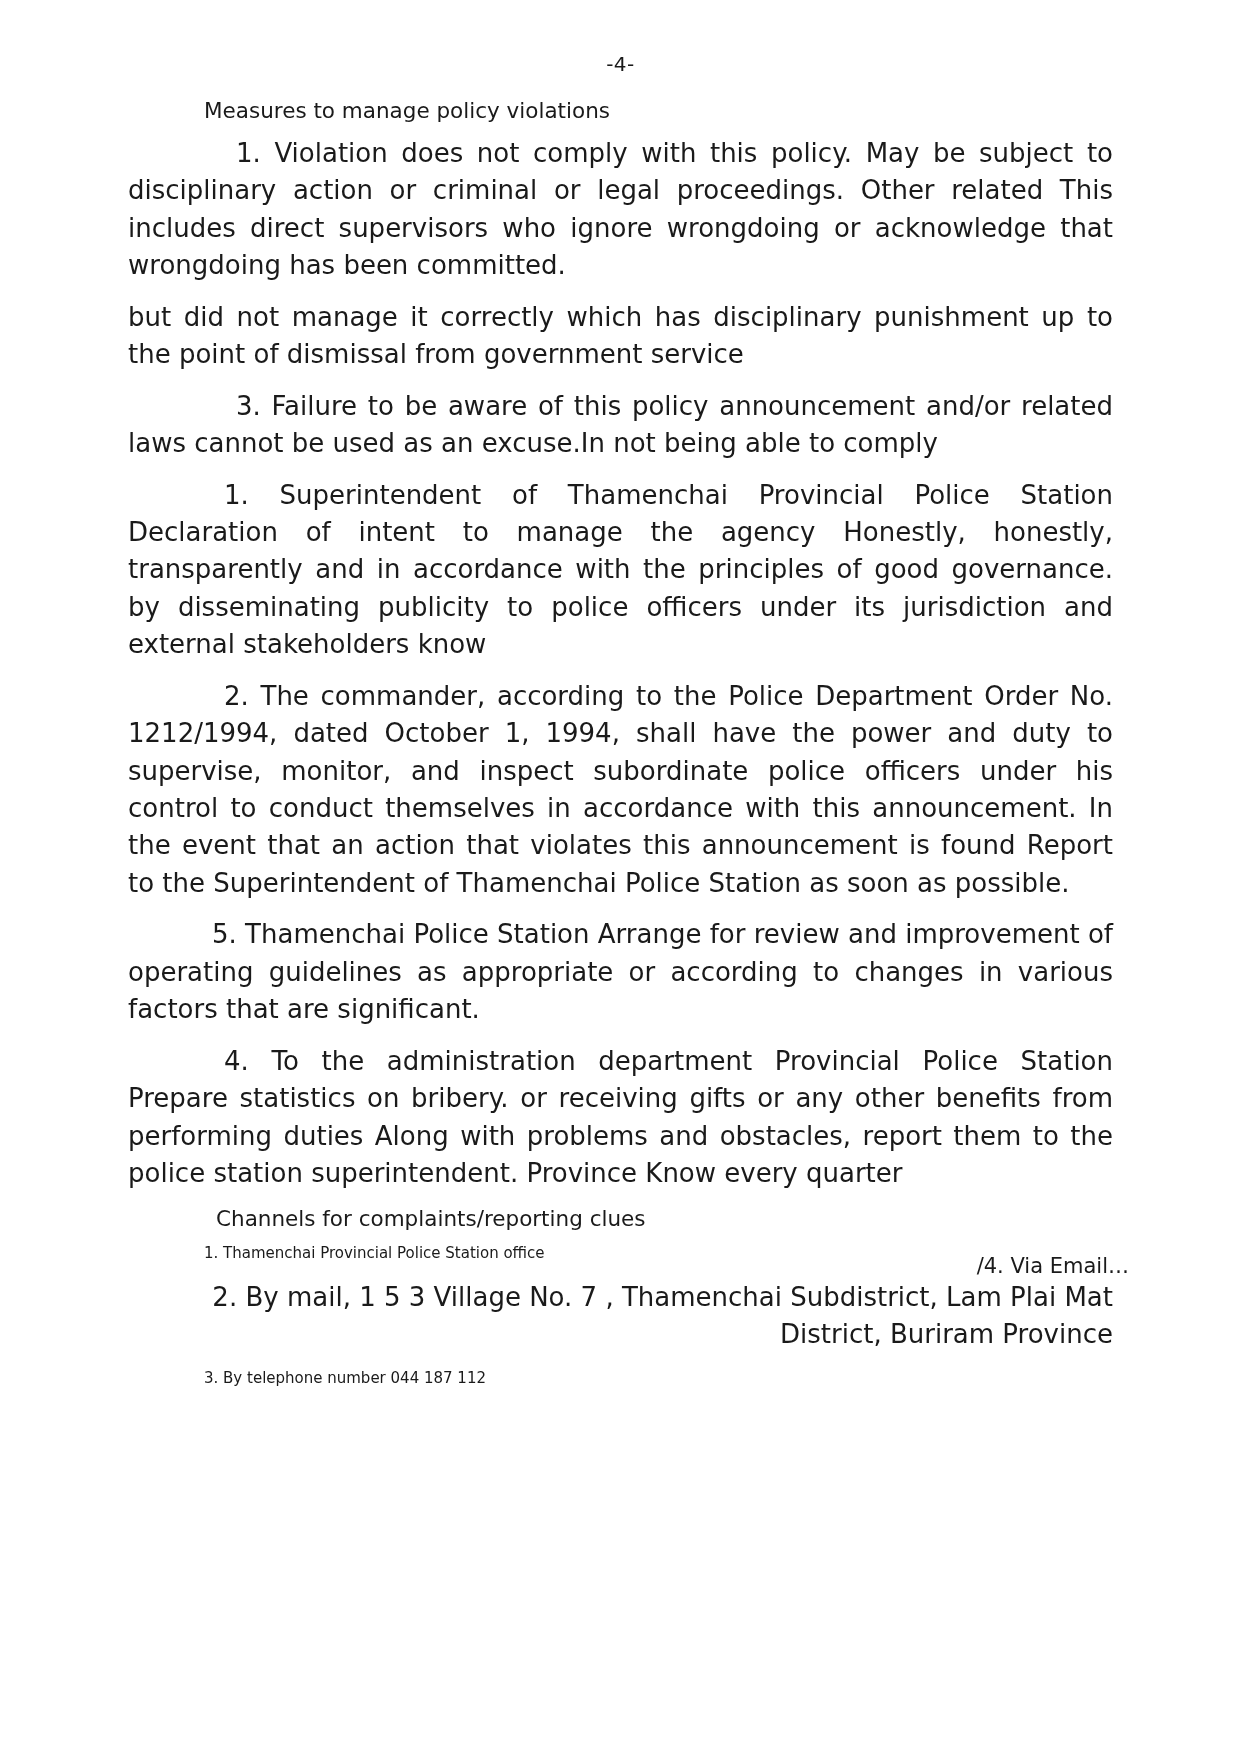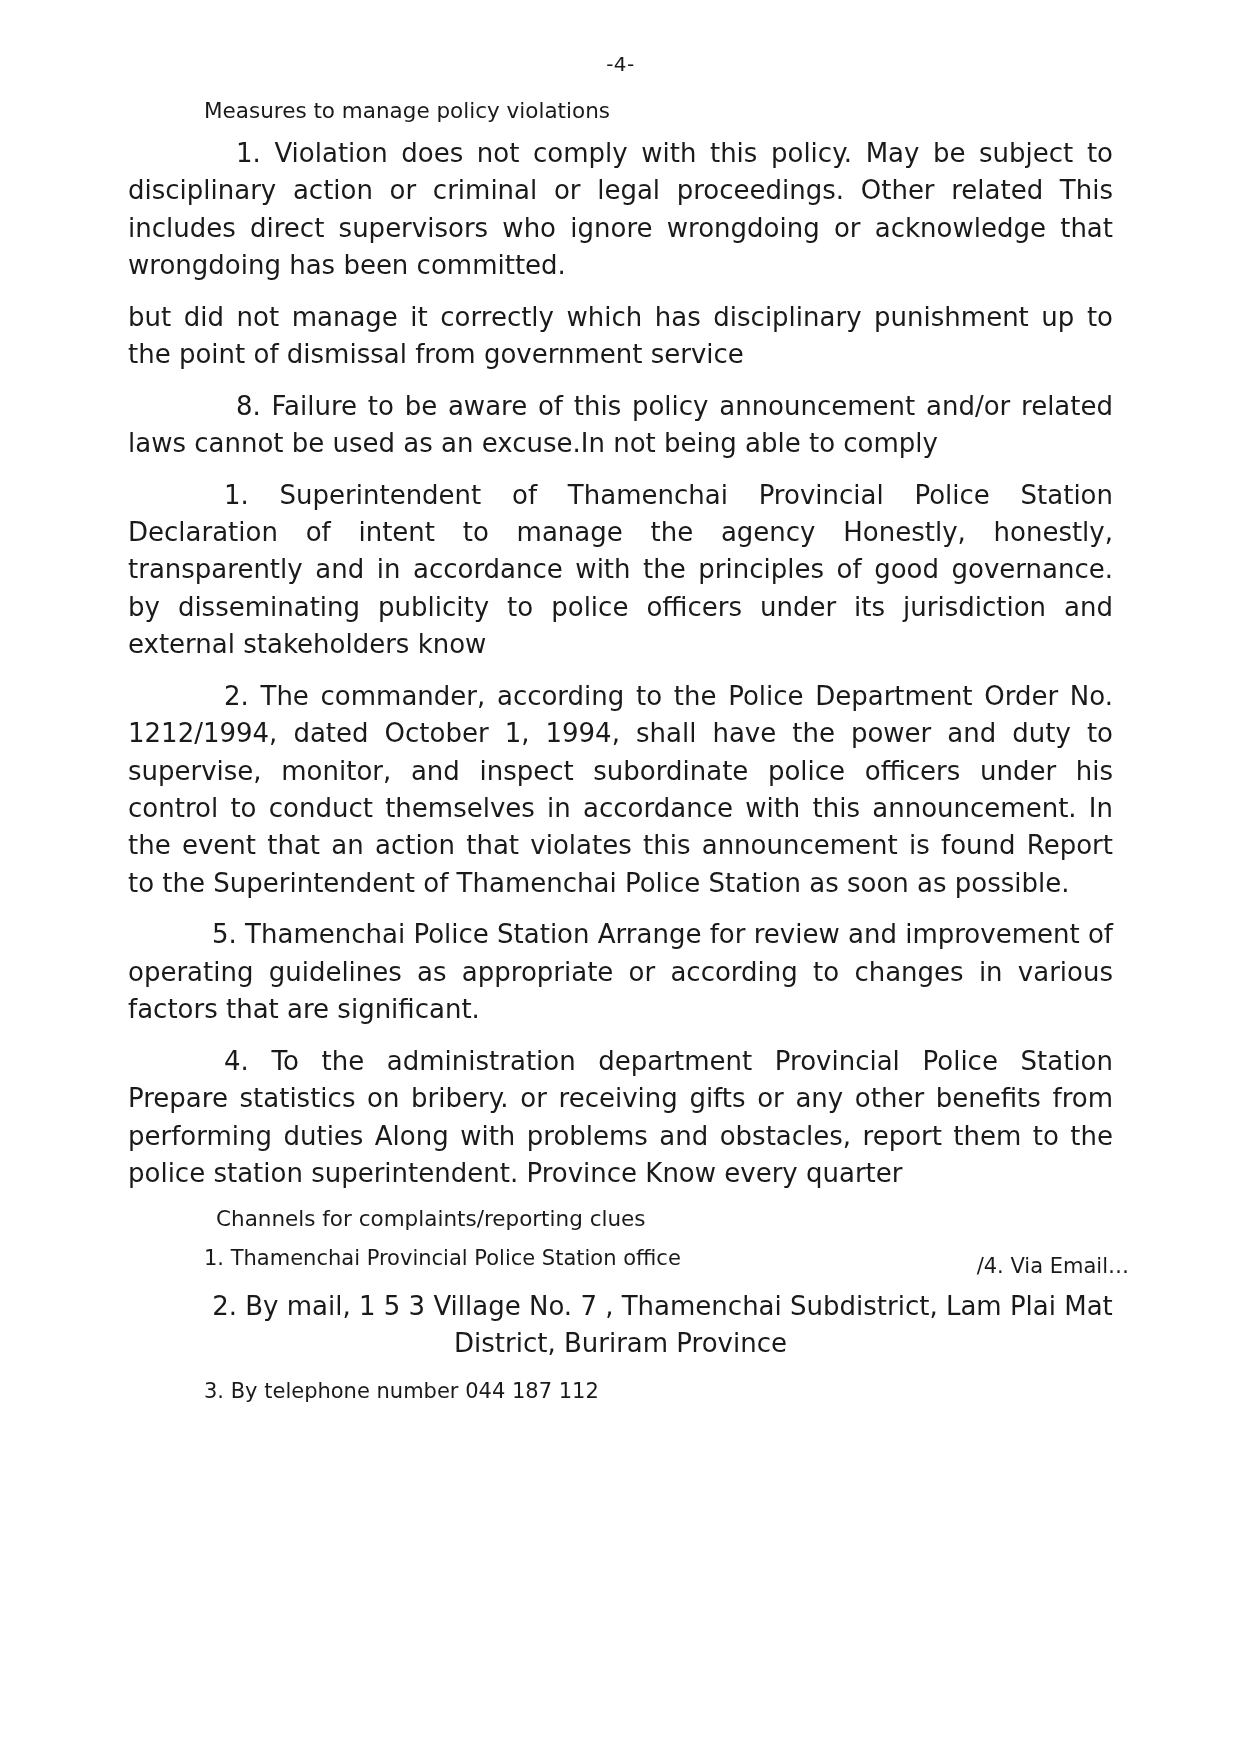--- a/index.html
+++ b/index.html
@@ -38,36 +38,36 @@
     padding-left: 64px;
   }
   p.body {
     font-size: 26px;
     line-height: 1.44;
     margin: 0 0 14px 0;
     text-align: justify;
     text-justify: inter-word;
   }
   p.body.nohang {
-    text-align: center;
+    text-align: right;
   }
   .indent {
     display: inline-block;
     width: 108px;
   }
   .indent-a {
     display: inline-block;
     width: 96px;
   }
   .indent-b {
     display: inline-block;
     width: 84px;
   }
   .list-line {
-    font-size: 21px;
+    font-size: 15px;
     line-height: 1.44;
     margin: 12px 0 14px 0;
     padding-left: 76px;
   }
   .footer-note {
     position: absolute;
     right: 112px;
     top: 1254px;
     font-size: 21px;
   }
@@ -78,21 +78,21 @@
 <div class="page">
 
   <div class="page-number">-4-</div>
 
   <div class="heading">Measures to manage policy violations</div>
 
   <p class="body"><span class="indent"></span><span>1. Violation does not comply with this policy. May be subject to disciplinary action or criminal or legal proceedings. Other related This includes direct supervisors who ignore wrongdoing or acknowledge that wrongdoing has been committed.</span></p>
 
   <p class="body"><span>but did not manage it correctly which has disciplinary punishment up to the point of dismissal from government service</span></p>
 
-  <p class="body"><span class="indent"></span><span>8. Failure to be aware of this policy announcement and/or related laws cannot be used as an excuse.In not being able to comply</span></p>
+  <p class="body"><span class="indent"></span><span>3. Failure to be aware of this policy announcement and/or related laws cannot be used as an excuse.In not being able to comply</span></p>
 
 
 
   <p class="body"><span class="indent-a"></span><span>1. Superintendent of   Thamenchai  Provincial Police Station Declaration of intent to manage the agency Honestly, honestly, transparently and in accordance with the principles of good governance. by disseminating publicity to police officers under its jurisdiction and external stakeholders know</span></p>
 
   <p class="body"><span class="indent-a"></span><span>2. The commander, according to the Police Department Order No. 1212/1994, dated October 1, 1994, shall have the power and duty to supervise, monitor, and inspect subordinate police officers under his control to conduct themselves in accordance with this announcement. In the event that an action that violates this announcement is found Report to the Superintendent of   Thamenchai    Police Station as soon as possible.</span></p>
 
   <p class="body"><span class="indent-b"></span><span>5.     Thamenchai   Police Station Arrange for review and improvement of operating guidelines as appropriate or according to changes in various factors that are significant.</span></p>
 
   <p class="body"><span class="indent-a"></span><span>4. To the administration department                Provincial Police Station Prepare statistics on bribery. or receiving gifts or any other benefits from performing duties Along with problems and obstacles, report them to the police station superintendent. Province Know every quarter</span></p>

